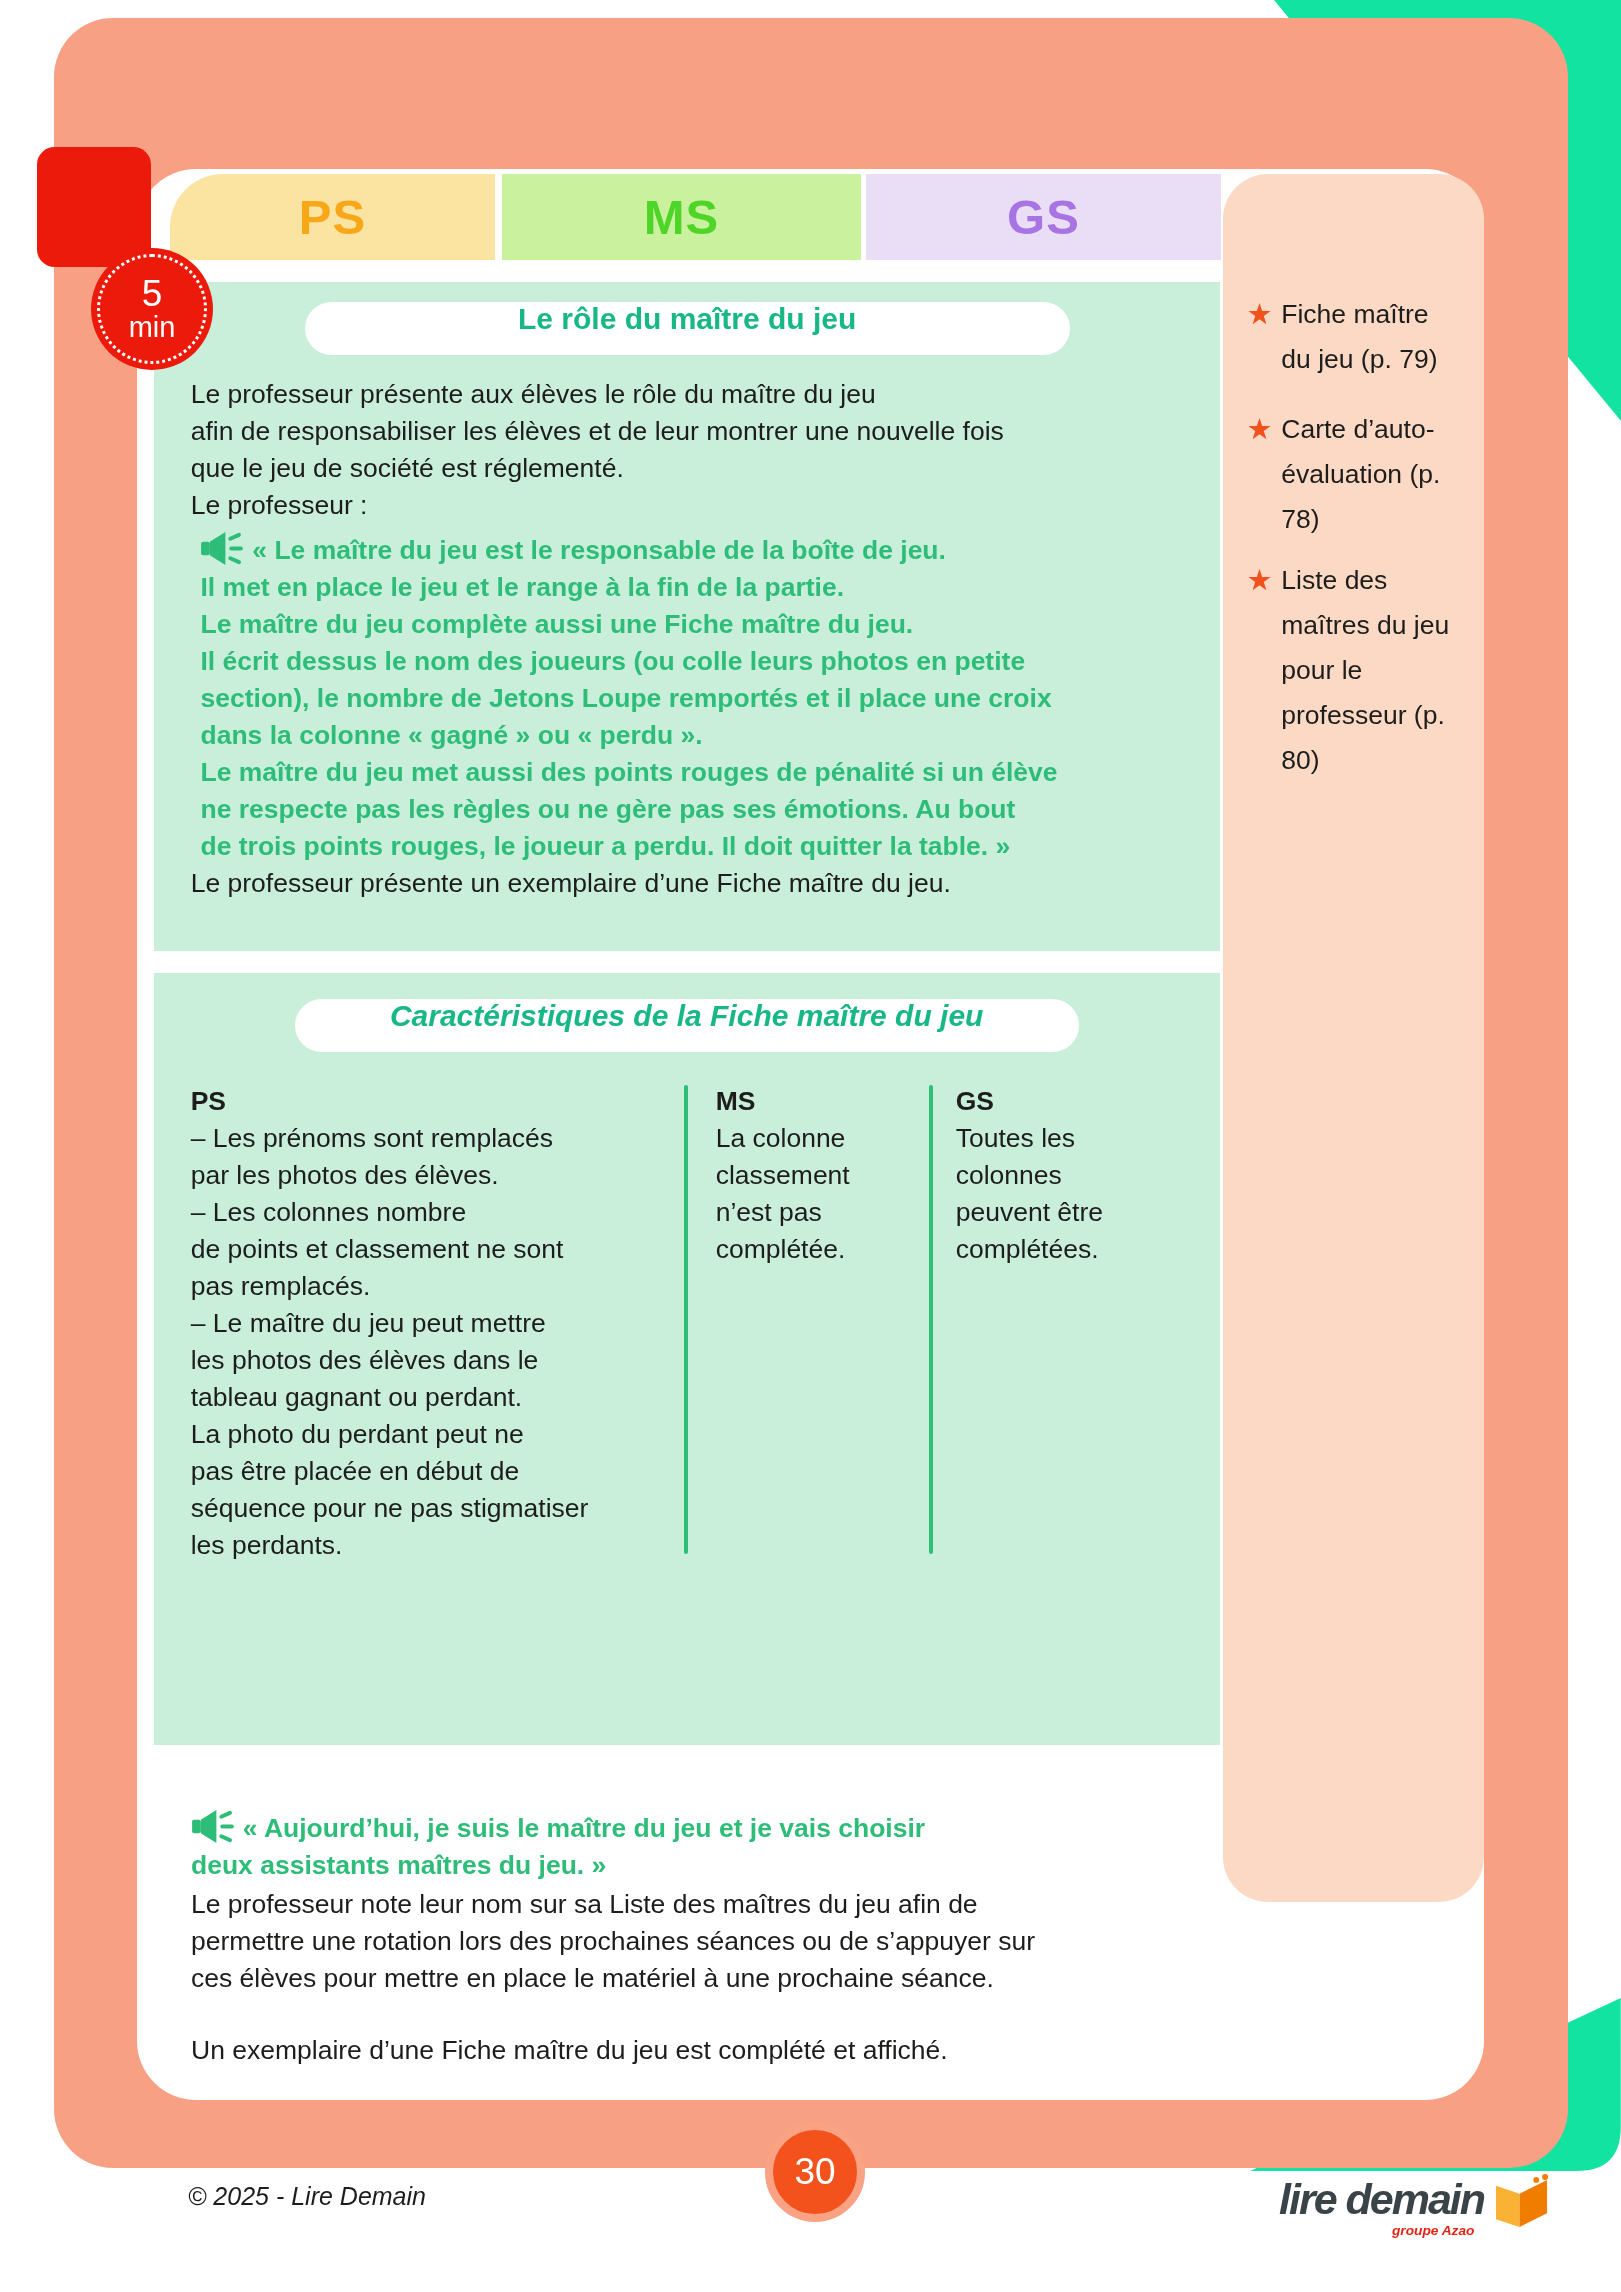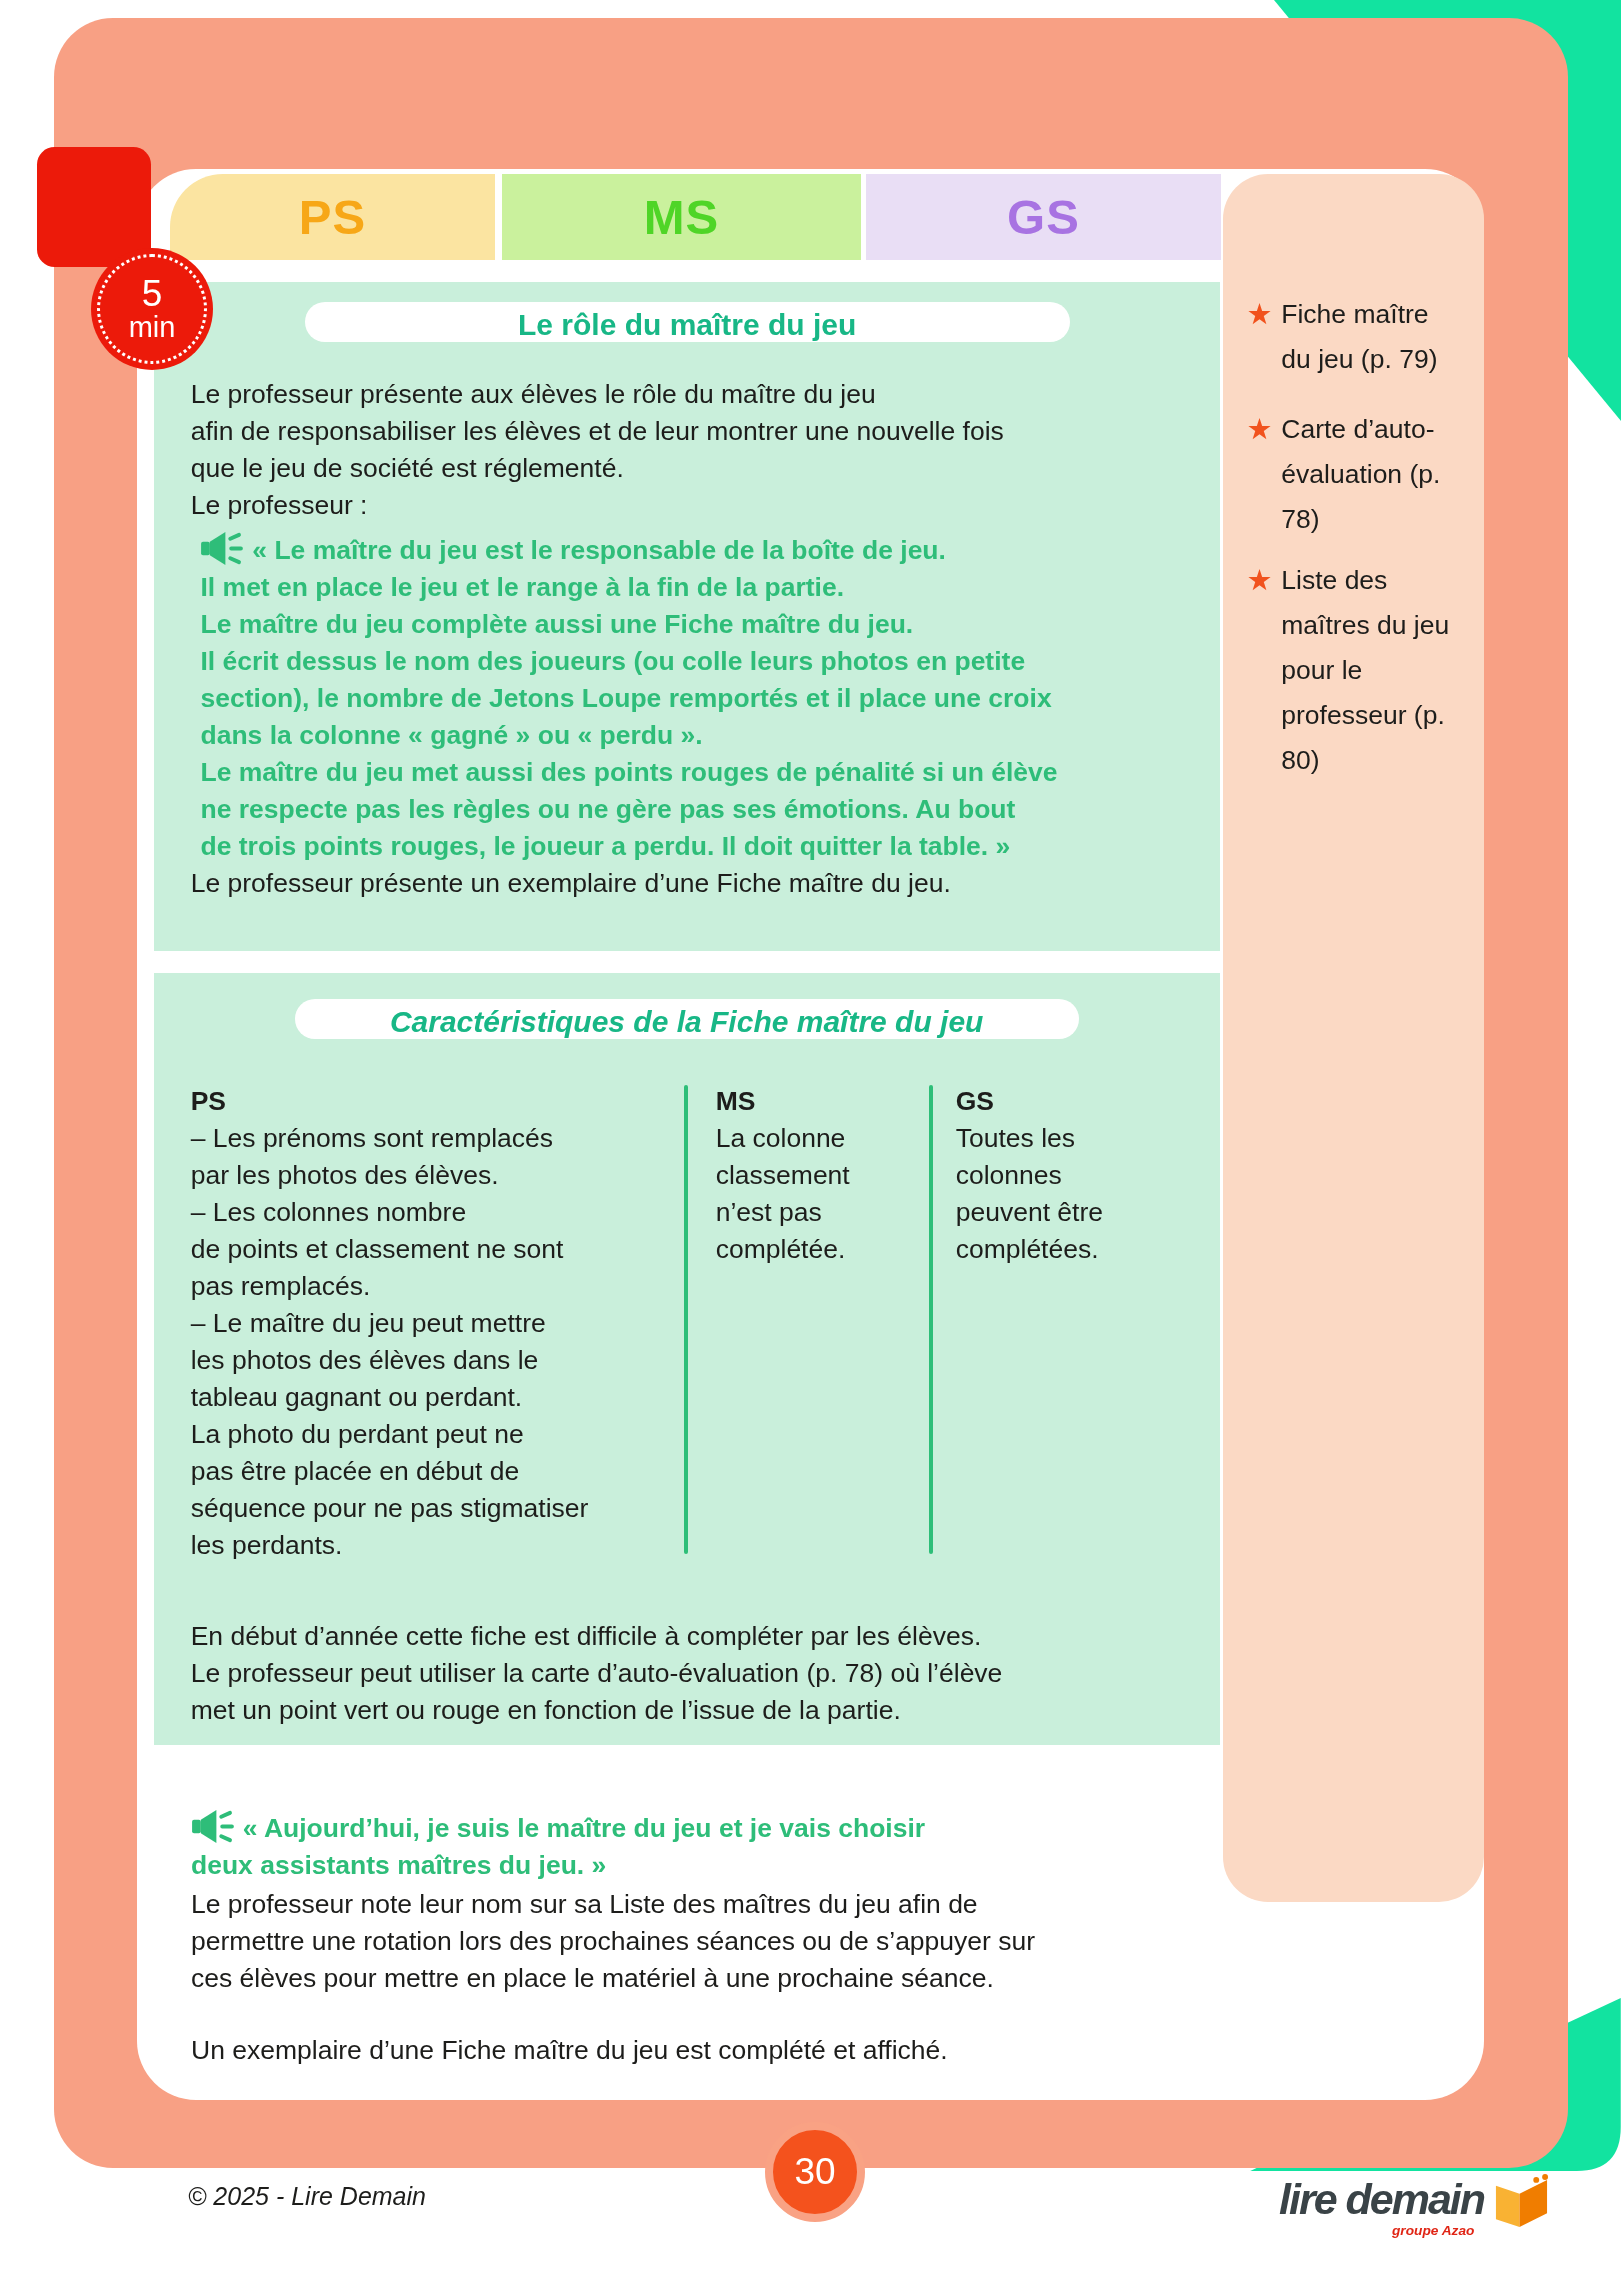--- a/index.html
+++ b/index.html
@@ -22,22 +22,22 @@
   .sidebar{position:absolute;left:1086px;top:4.9px;width:261px;height:1728px;background:#fbd9c4;border-radius:45px;}
   .side-item{position:absolute;left:23.5px;display:flex;align-items:flex-start;}
   .side-item.i0{top:118px;} .side-item.i1{top:233px;} .side-item.i2{top:384px;}
   .star{color:#f1521d;font-size:29px;line-height:45px;margin-right:8.8px;}
   .side-text{width:178px;font-size:26.5px;line-height:45px;color:#1d1d1b;}
 
   
   .mint{position:absolute;left:16.7px;width:1066px;background:#c9efdb;}
   .s1{top:113px;height:669px;}
   .s2{top:804px;height:772px;}
-  .pill{position:absolute;background:#ffffff;height:40px;border-radius:27.4px;display:flex;
-        align-items:flex-end;justify-content:center;font-weight:bold;font-size:30px;color:#18b786;}
+  .pill{position:absolute;background:#ffffff;height:53px;border-radius:27.4px;display:flex;
+        align-items:flex-start;justify-content:center;font-weight:bold;font-size:30px;color:#18b786;}
   .s1 .pill{left:151px;top:19.6px;width:765px;}
   .s2 .pill{left:141px;top:25.5px;width:784px;font-style:italic;}
   .txt{position:absolute;left:37px;top:94px;font-size:26.5px;line-height:37px;}
   .ln{white-space:nowrap;}
   .quote{margin-top:6.9px;margin-left:9.8px;}
   .qline{color:#2ebd79;font-weight:bold;white-space:nowrap;}
   .spk{vertical-align:-6.9px;margin-right:8.8px;}
 
   
   .col{position:absolute;top:110px;font-size:26.5px;line-height:37px;}
@@ -175,25 +175,20 @@
       <div class="vdiv d2"></div>
 
       <div class="col col-gs">
         <div class="col-h">GS</div>
         <div class="ln">Toutes les</div>
         <div class="ln">colonnes</div>
         <div class="ln">peuvent être</div>
         <div class="ln">complétées.</div>
       </div>
 
-      <div class="note">
-        <div class="ln">En début d’année cette fiche est difficile à compléter par les élèves.</div>
-        <div class="ln">Le professeur peut utiliser la carte d’auto-évaluation (p. 78) où l’élève</div>
-        <div class="ln">met un point vert ou rouge en fonction de l’issue de la partie.</div>
-      </div>
     </section>
 
     <section class="s3">
       <div class="qline">
         <svg class="spk" width="43" height="35" viewBox="0 0 44 36">
           <rect x="1" y="11" width="9" height="14" rx="2" fill="#2ebd79"></rect>
           <path d="M10 11 L26 1 V35 L10 25 Z" fill="#2ebd79"></path>
           <path d="M31 8 L40 4 M32 18 H42 M31 28 L40 32" stroke="#2ebd79" stroke-width="4" stroke-linecap="round" fill="none"></path>
         </svg><span>« Aujourd’hui, je suis le maître du jeu et je vais choisir</span>
       </div>

